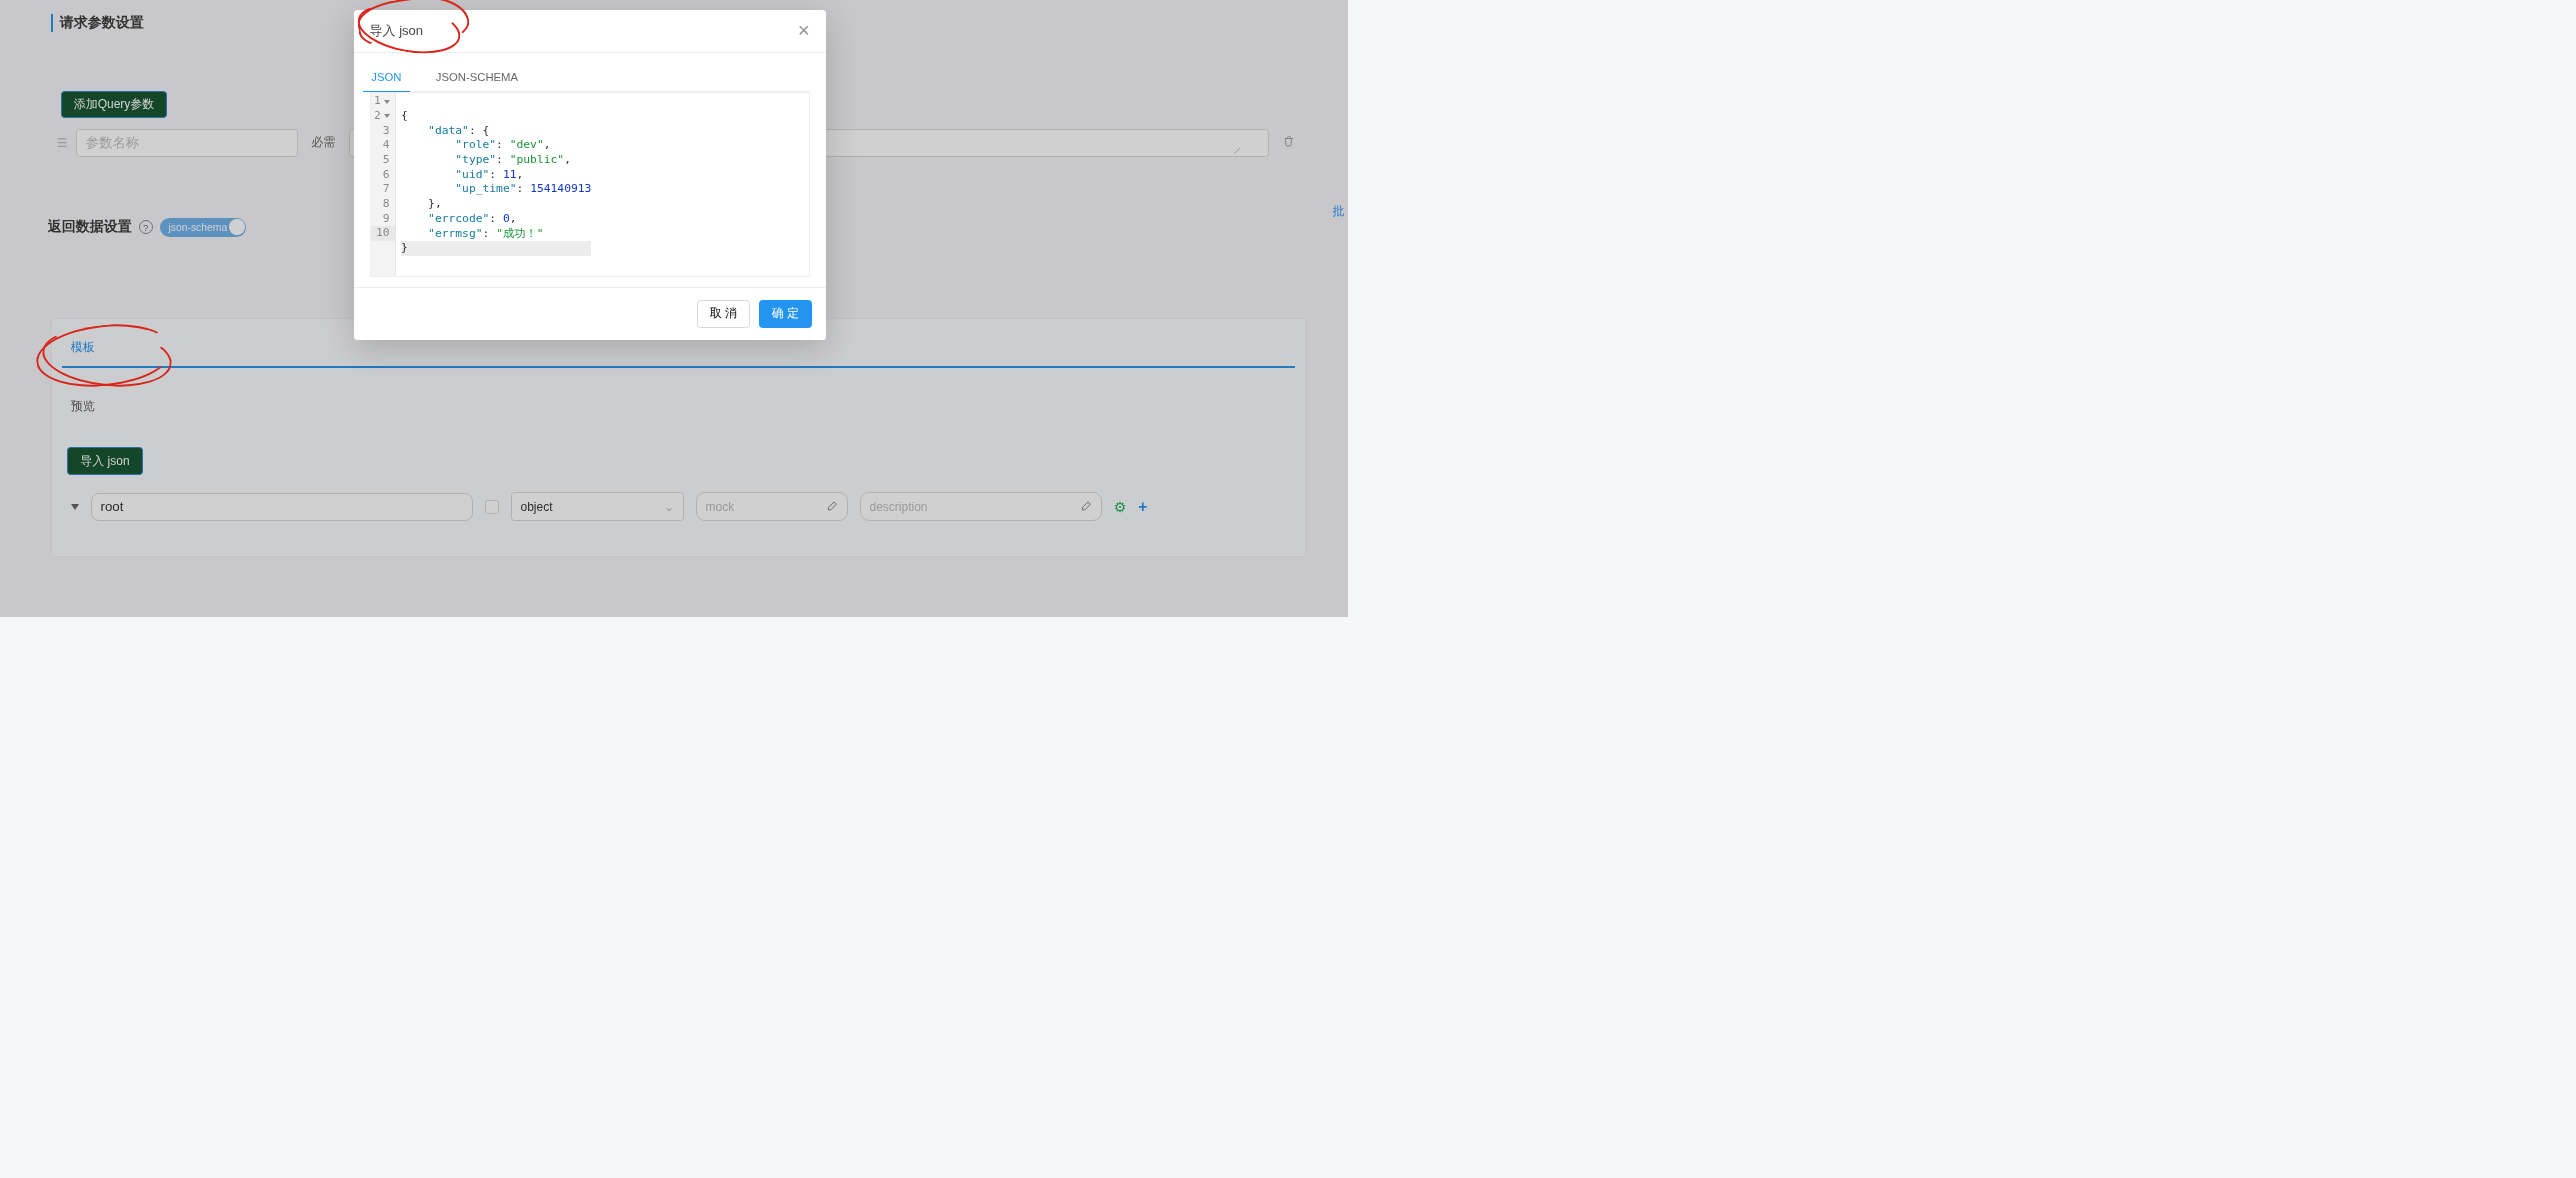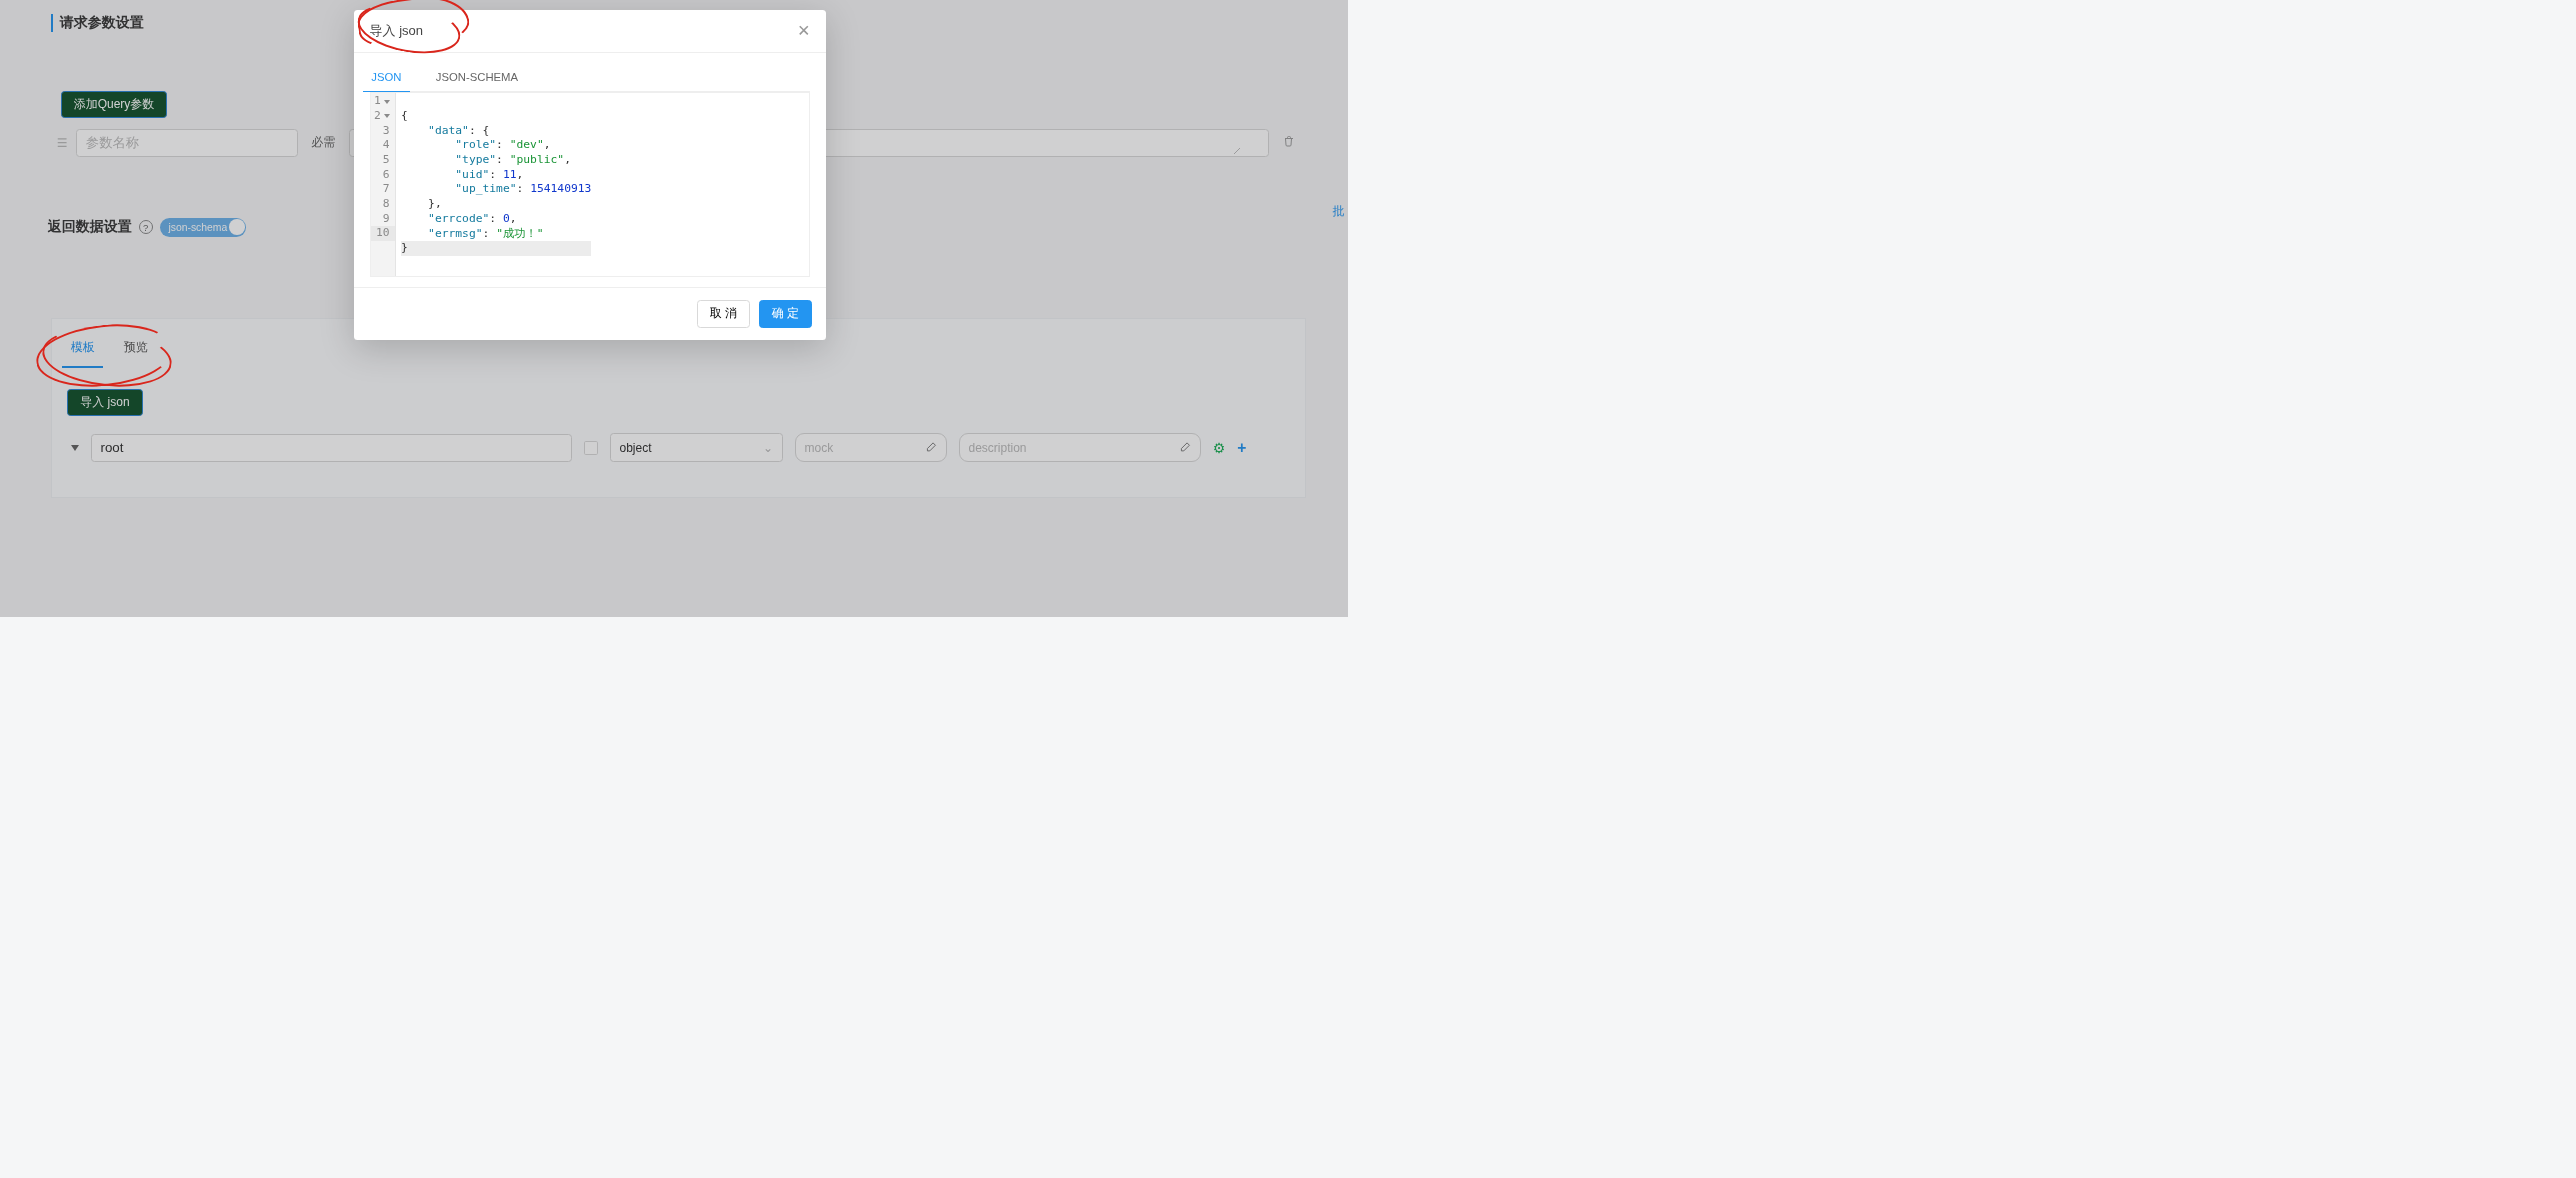--- a/index.html
+++ b/index.html
@@ -61,21 +61,21 @@
   }
   .seg { display:flex; margin:29px auto 0; width:fit-content; }
   .seg button { border:0.9px solid #d9d9d9; background:#fff; padding:6px 15.6px; font-size:12px; }
   .seg button:first-child{ border-radius:3.5px 0 0 3.5px; }
   .seg button:last-child{ border-radius:0 3.5px 3.5px 0; border-left:none;}
   .seg .active{ background:#2395f1; border-color:#2395f1; color:#fff; }
   .panel {
     margin:24px 42px 0; background:#fbfcfd; border:0.9px solid #eef1f3;
     padding:15.6px 15.6px 35px;
   }
-  .tabs { display:flex; gap:22px; border-bottom:0.9px solid transparent; }
+  .tabs { display:flex; gap:28px; border-bottom:0.9px solid transparent;flex-direction:column; }
   .tab { padding:5.2px 3.5px 8.7px; color:#555; cursor:pointer; position:relative; }
   .tab.active { color:#2395f1; }
   .tab.active::after{
     content:""; position:absolute; left:-5.2px; right:-5.2px; bottom:-2.6px;
     height:1.7px; background:#2395f1;
   }
   .import-btn-row{ margin-top:22.5px;}
   .schema-row { display:flex; align-items:center; gap:12px; margin-top:17.3px; }
   .tri-down{ width:0;height:0;border-left:4.3px solid transparent;border-right:4.3px solid transparent;border-top:6px solid #666; margin-left:3.5px;}
   .sel {
@@ -185,21 +185,21 @@
     </div>
 
     <div class="import-btn-row">
       <button class="btn btn-link">
         <span>导入 json</span>
       </button>
     </div>
 
     <div class="schema-row">
       <span class="tri-down"></span>
-      <input class="input" style="width: 481px;" value="root">
+      <input class="input" style="width: 382px; border-radius: 8px;" value="root">
       <label style="width:14px;height:14px;border:0.9px solid #d9d9d9;border-radius:1.7px;background:#fff"></label>
       <div class="sel" style="width:173px">
         <span>object</span>
         <span class="chev">⌄</span>
       </div>
       <div class="editable" style="width:152px">
         <span>mock</span>
         <span>
           <svg width="11.3" height="11.3" viewBox="0 0 24 24" fill="none" stroke="#777" stroke-width="2">
               <path d="M15 4l5 5L8 21H3v-5L15 4z"></path>

